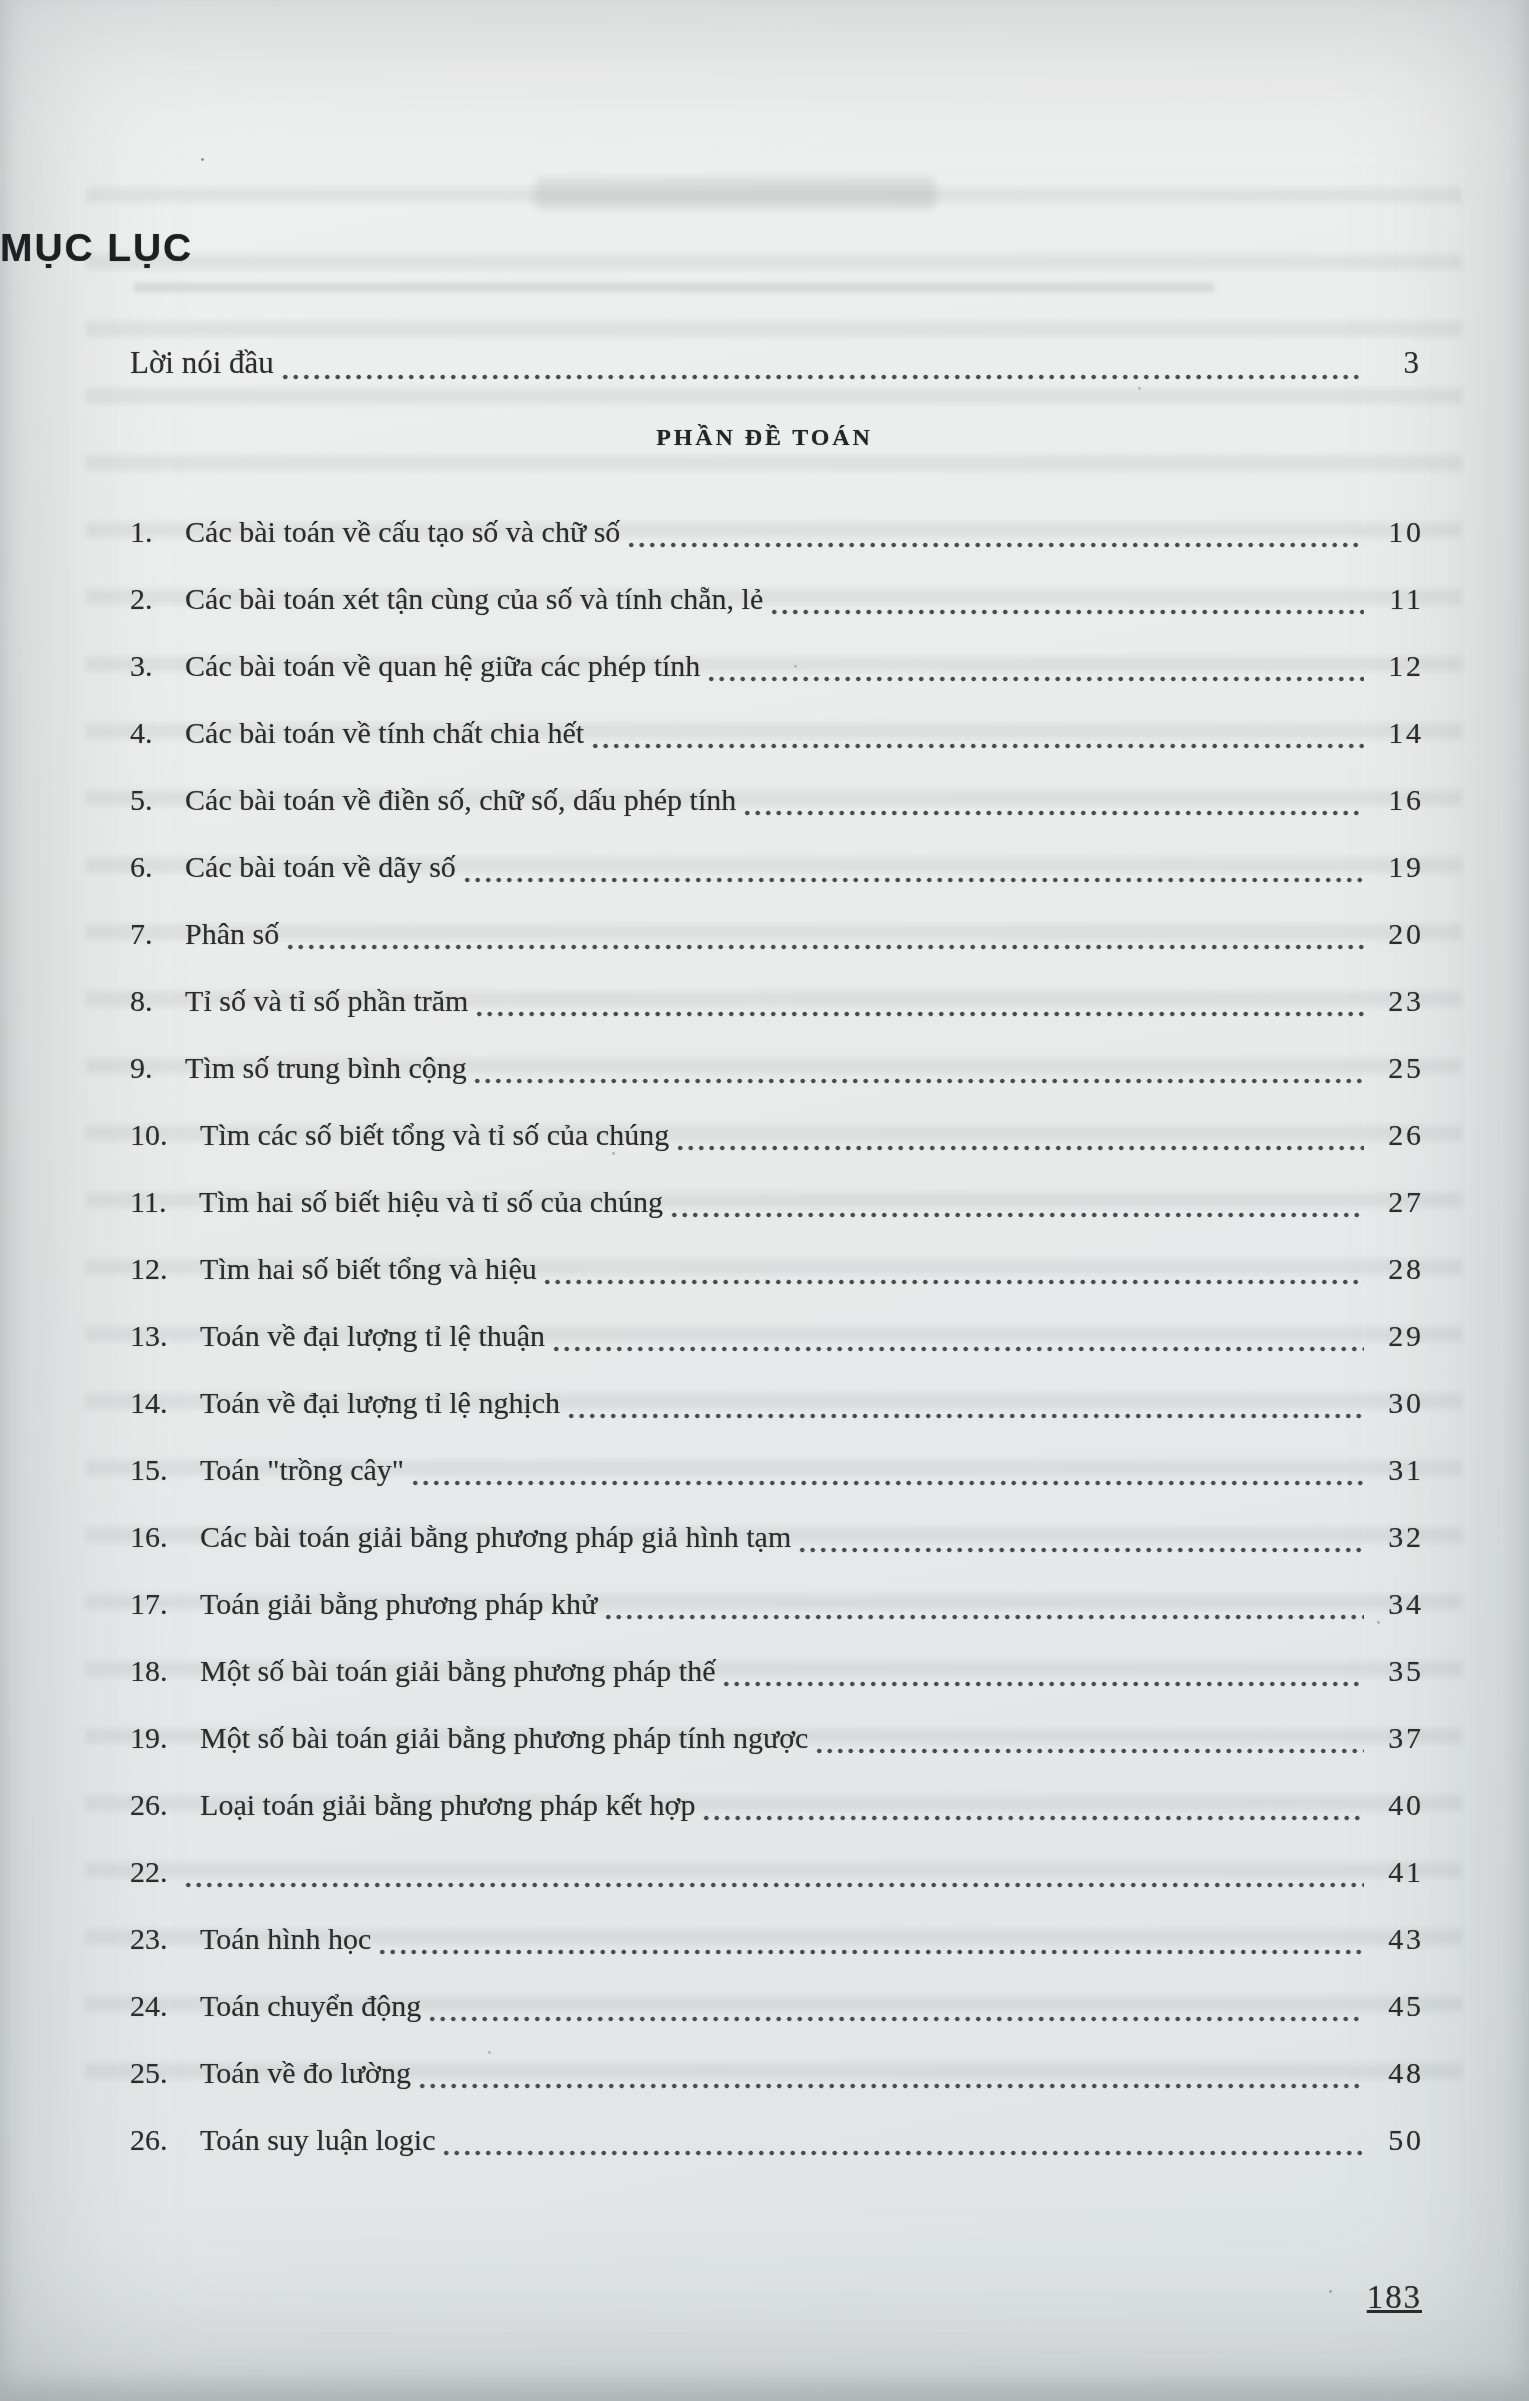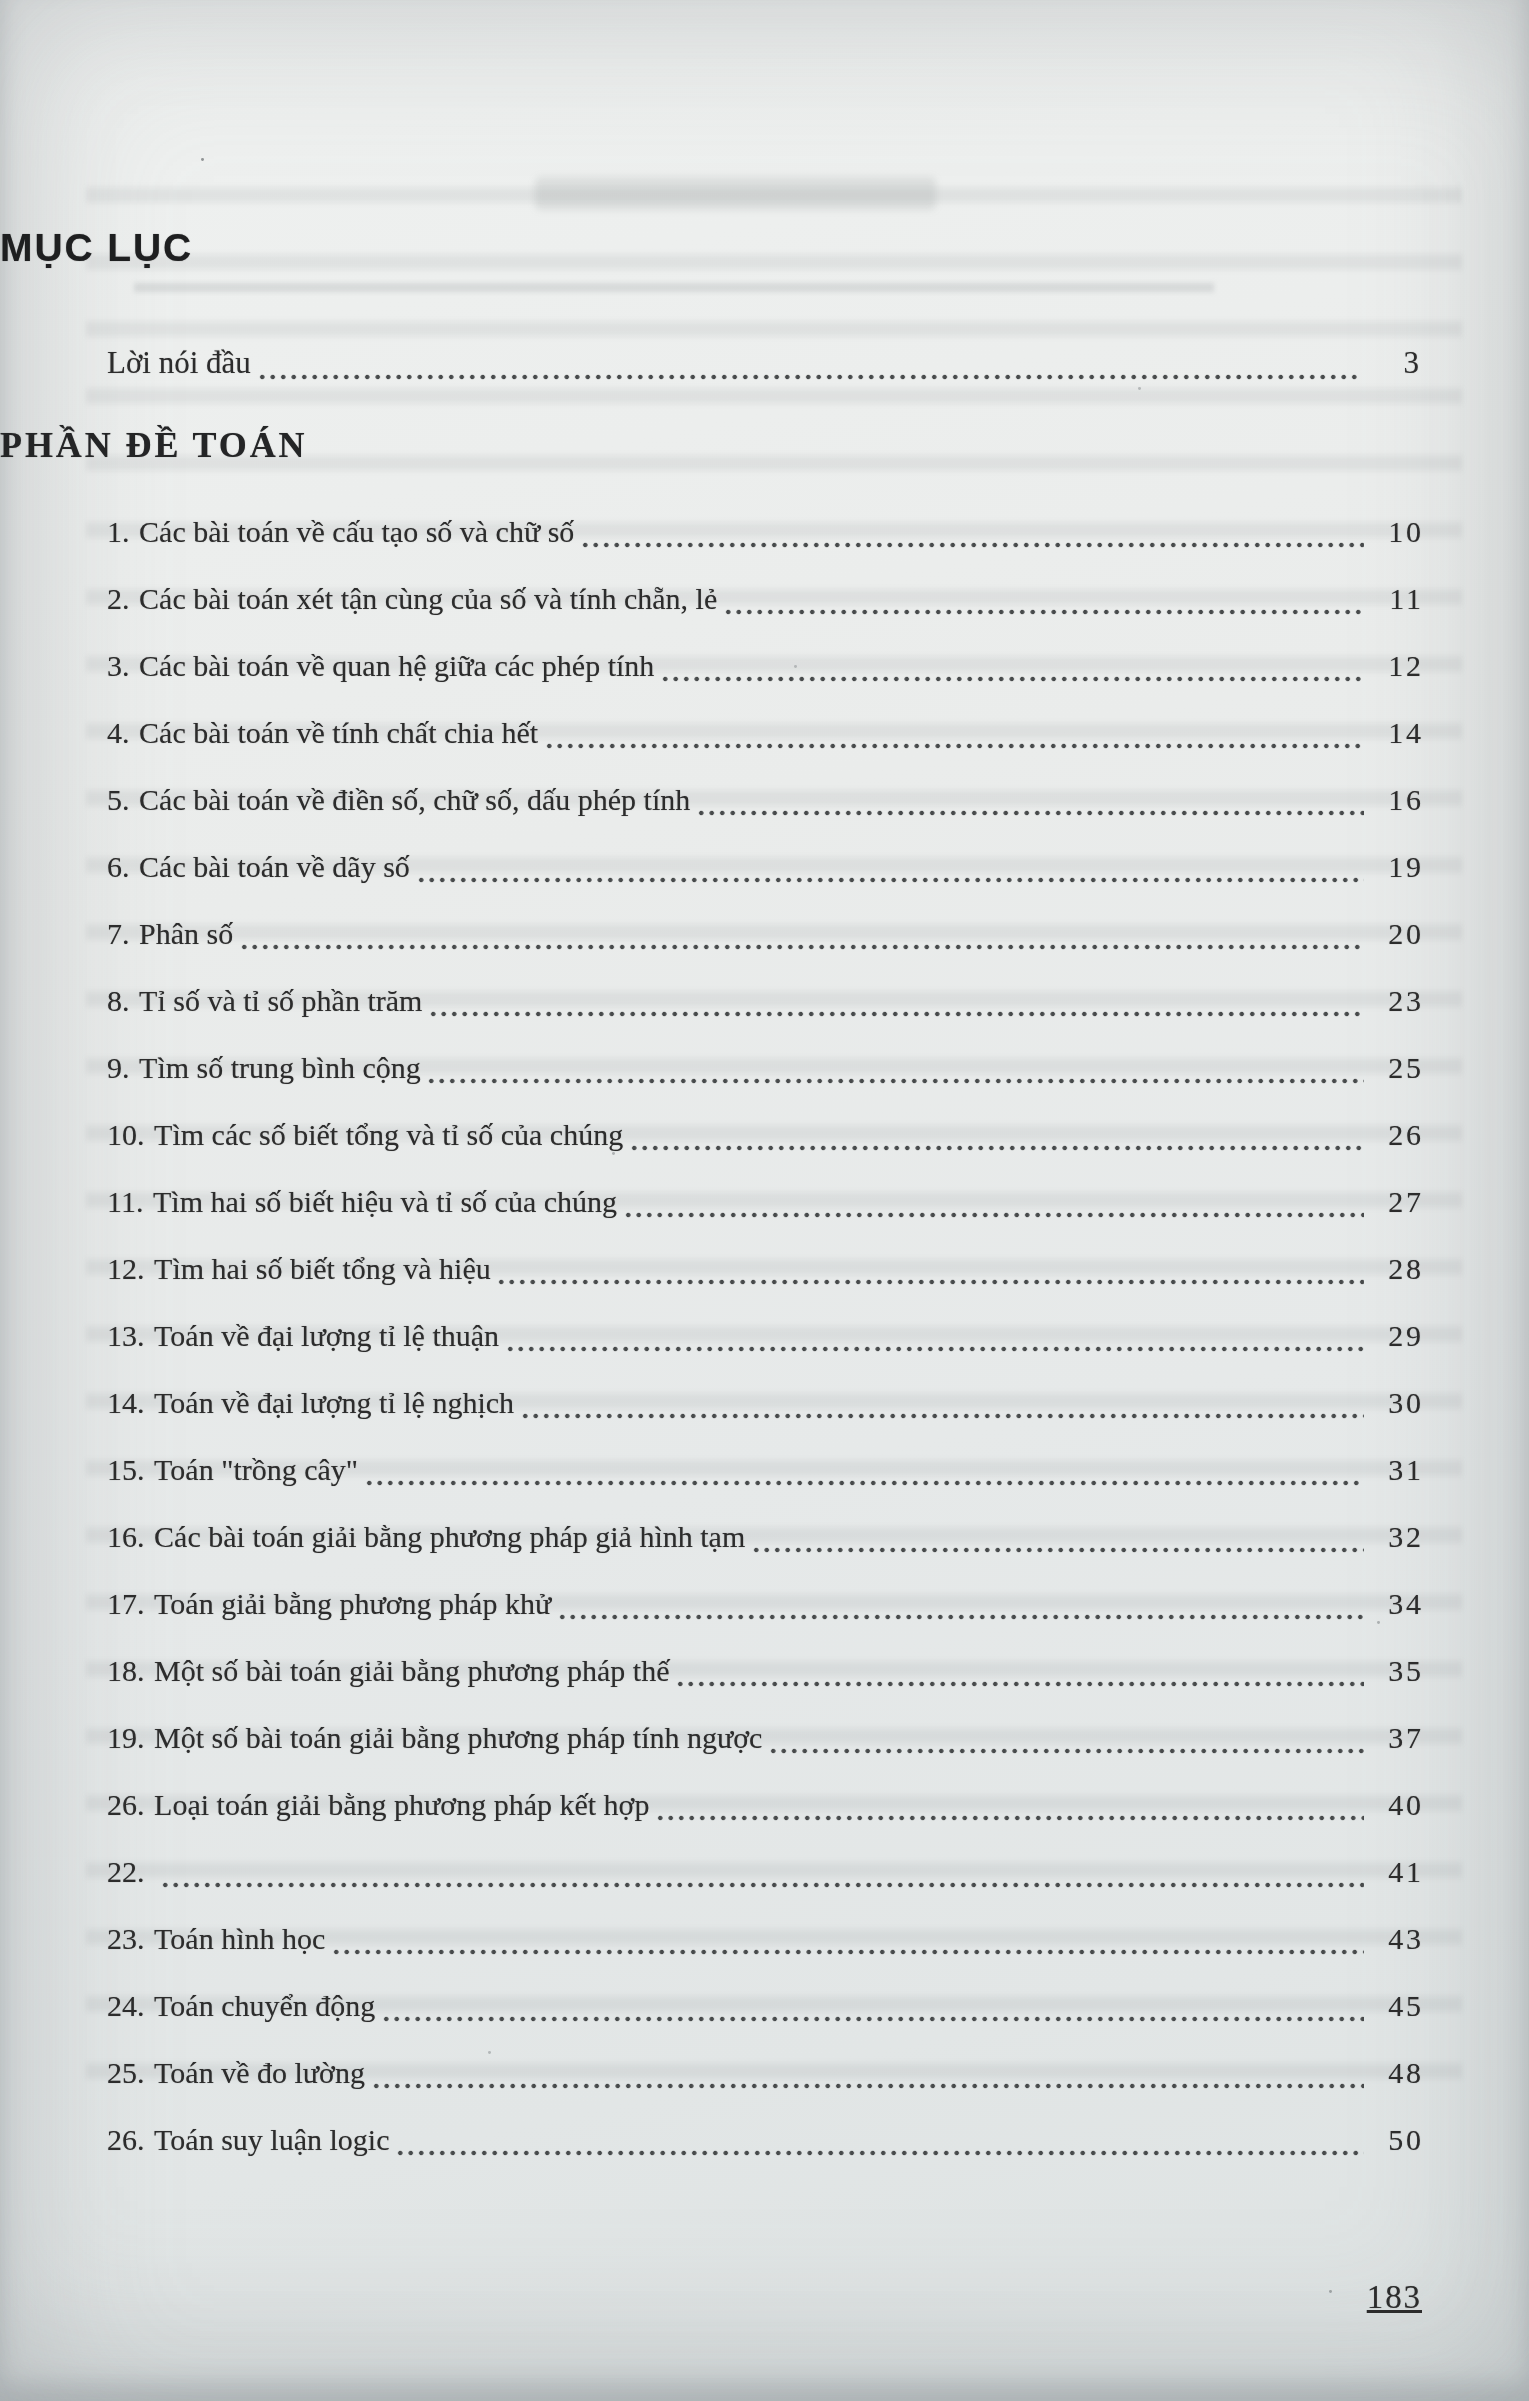--- a/index.html
+++ b/index.html
@@ -90,39 +90,40 @@
     right: 107px;
     height: 54px;
     font-size: 31px;
   }
 
   .section-heading {
     position: absolute;
     top: 424px;
     left: 0;
     right: 0;
-    text-align: left;
+    text-align: center;
     font-weight: 700;
-    font-size: 36px;
+    font-size: 24px;
     letter-spacing: 2.9px;
     color: #242526;
     text-shadow: 0 0 1px rgba(30,30,30,0.45);
   }
 
   .toc-list {
     position: absolute;
     top: 498px;
     left: 107px;
     right: 105px;
   }
   .toc-row { height: 67px; font-size: 30px; }
 
   .entry-number { margin-right: 9.6px; }
   .entry-label, .entry-number, .front-label {
     text-shadow: 0 0 1px rgba(35,35,35,0.40);
+    margin-left: 23px;
   }
 
   .dot-leader {
     flex: 1;
     height: 100%;
     margin: 0 9.6px 0 5.7px;
     background-image: radial-gradient(circle, #474a4b 1.9px, rgba(0,0,0,0) 2.5px);
     background-size: 10.5px 5.7px;
     background-repeat: repeat-x;
     background-position: 0 calc(50% + 13.4px);

